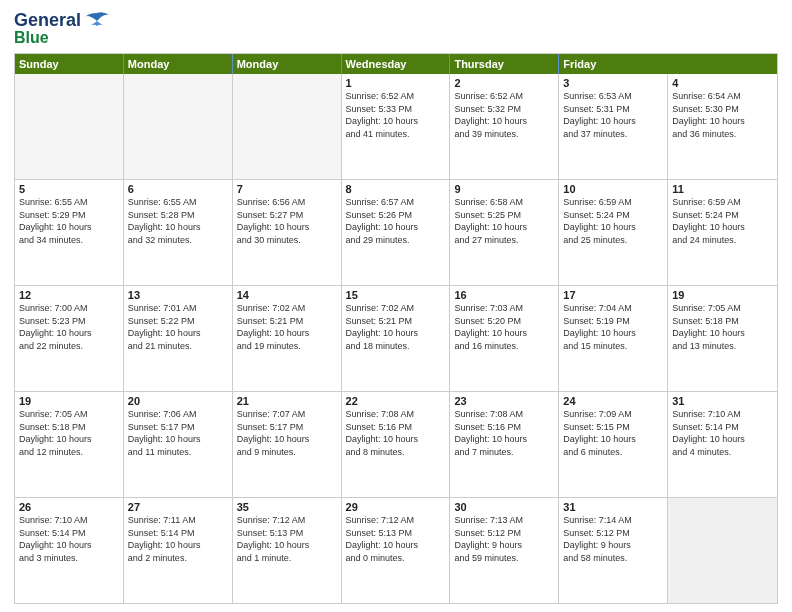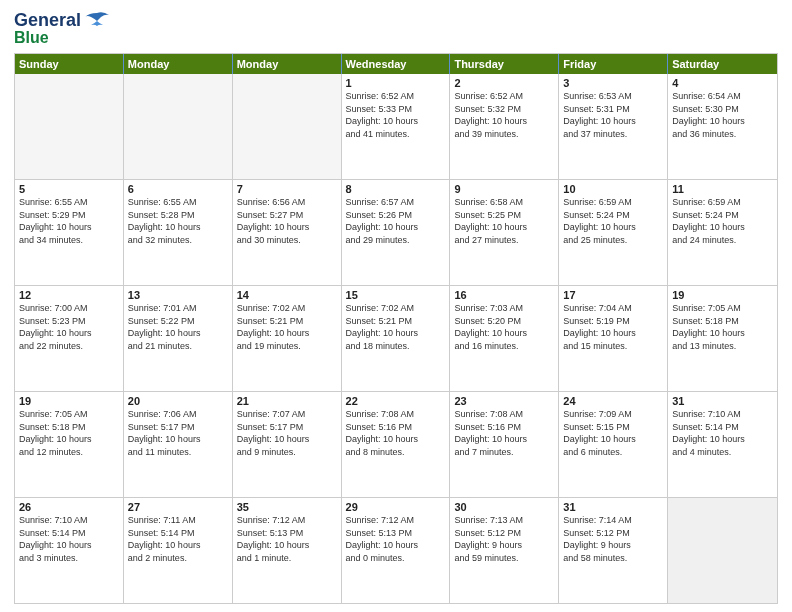--- a/index.html
+++ b/index.html
@@ -135,21 +135,20 @@
   </div>
 
   <div class="calendar">
     <div class="cal-header-row">
     <div class="cal-header-cell">Sunday</div>
         <div class="cal-header-cell">Monday</div>
         <div class="cal-header-cell">Monday</div>
         <div class="cal-header-cell">Wednesday</div>
         <div class="cal-header-cell">Thursday</div>
         <div class="cal-header-cell">Friday</div>
-        <div class="cal-header-cell">Saturday</div>
       </div>
     <div class="cal-body">
     <div class="cal-week">
           <div class="cal-cell empty"></div>
           <div class="cal-cell empty"></div>
           <div class="cal-cell empty"></div>
           <div class="cal-cell">
             <div class="day-num">1</div>
             <div class="cell-info">Sunrise: 6:52 AM<br>Sunset: 5:33 PM<br>Daylight: 10 hours<br>and 41 minutes.</div>
           </div>

